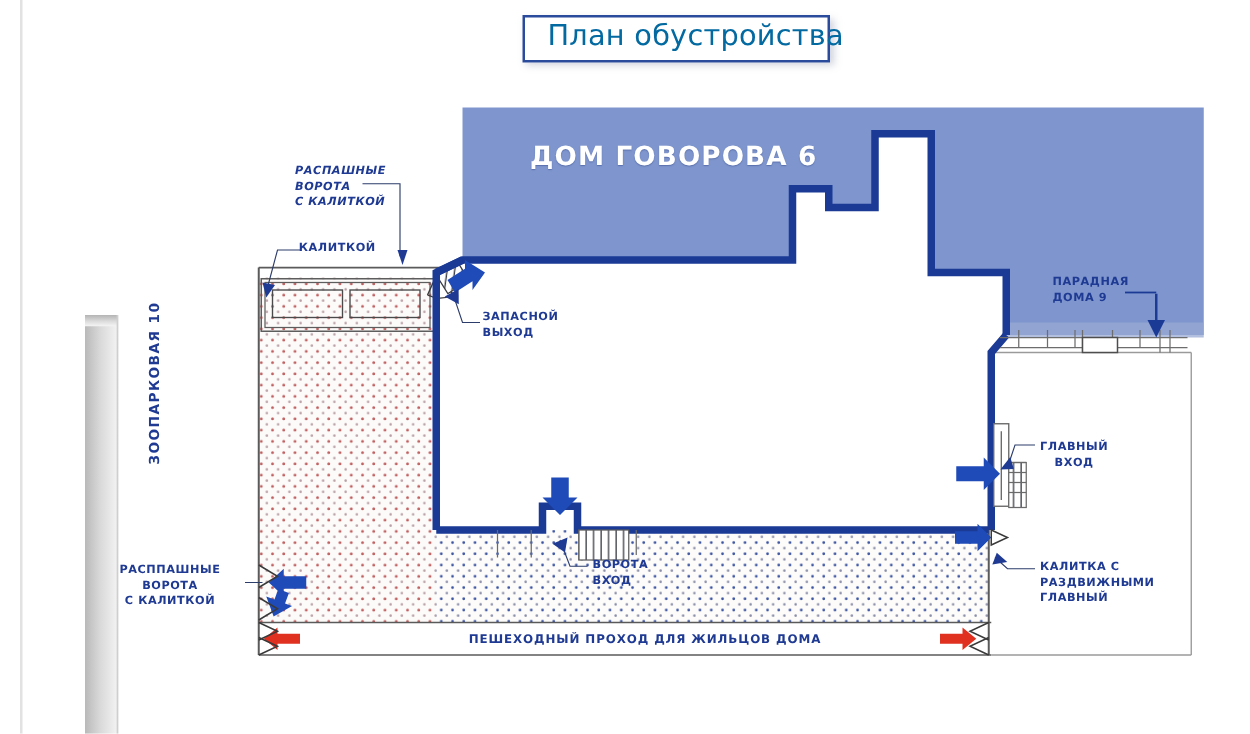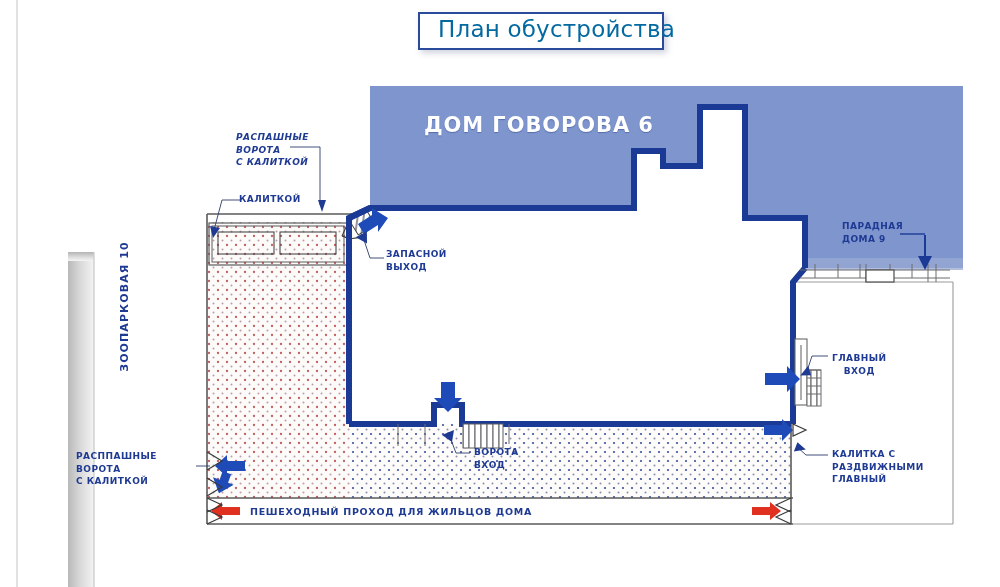--- a/index.html
+++ b/index.html
@@ -37,21 +37,21 @@
   .lbl{
     position:absolute;
     color:#1f3a93;
     font-weight:bold;
     font-size:9px;
     line-height:12.5px;
     letter-spacing:.45px;
     font-family:"DejaVu Sans",sans-serif;
     white-space:pre;
   }
-  .lbl.right-align{text-align:left;}
+  .lbl.right-align{text-align:center;}
 
   .house-label{
     position:absolute;
     left:424px;top:113px;
     color:#ffffff;
     font-weight:bold;
     font-size:21px;
     letter-spacing:.9px;
     font-family:"DejaVu Sans",sans-serif;
     white-space:nowrap;
@@ -68,23 +68,23 @@
     color:#1f3a93;
     font-weight:bold;
     font-size:11px;
     letter-spacing:1.1px;
     font-family:"DejaVu Sans",sans-serif;
     white-space:nowrap;
   }
 
   .walk-label{
     position:absolute;
-    left:250px;top:506px;
+    left:266px;top:506px;
     width:500px;
-    text-align:left;
+    text-align:center;
     color:#1f3a93;
     font-weight:bold;
     font-size:9.5px;
     letter-spacing:.7px;
     font-family:"DejaVu Sans",sans-serif;
     white-space:nowrap;
   }
 </style>
 </head>
 <body>

